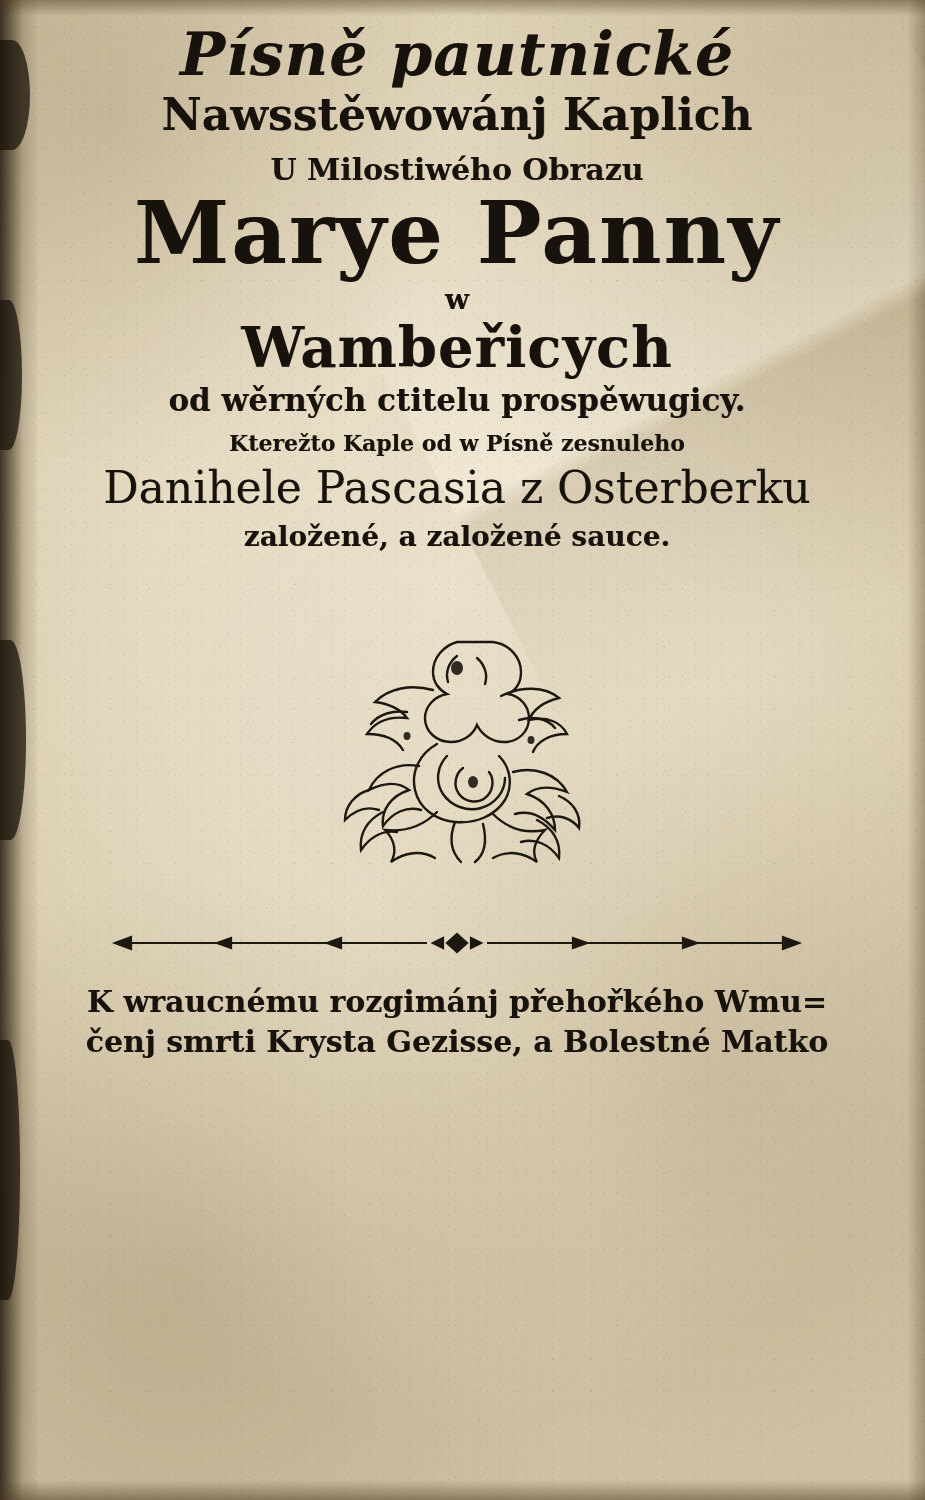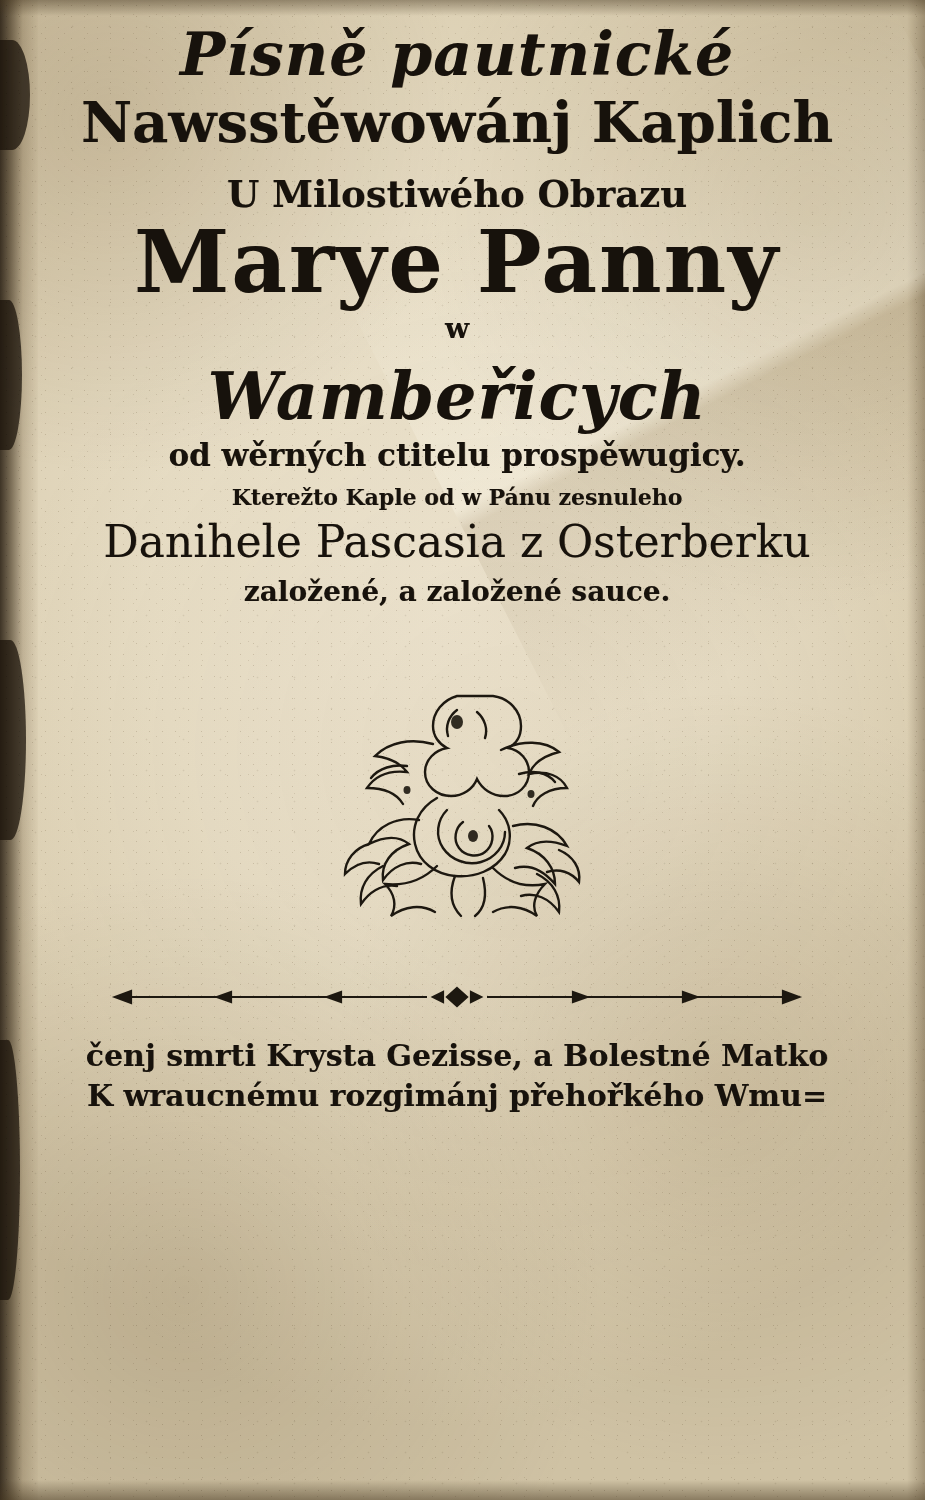--- a/index.html
+++ b/index.html
@@ -104,25 +104,25 @@
   }
 
   .ln {
     display: block;
     white-space: nowrap;
     color: #17120c;
     text-shadow: 0.4px 0.3px 0 rgba(60,45,25,0.45);
   }
 
   .l-title      { font-size: 60px; line-height: 1.0;  letter-spacing: 1px; font-style: italic; font-weight: bold; }
-  .l-sub1       { font-size: 56px; line-height: 1.15; letter-spacing: 0px; font-weight: bold; margin-top: 6px; }
-  .l-sub2       { font-size: 37px; line-height: 1.15; margin-top: 19px; font-weight: bold; }
+  .l-sub1       { font-size: 44px; line-height: 1.15; letter-spacing: 0px; font-weight: bold; margin-top: 6px; }
+  .l-sub2       { font-size: 30px; line-height: 1.15; margin-top: 12px; font-weight: bold; }
   .l-big        { font-size: 86px; line-height: 1.02; font-weight: bold; letter-spacing: 2px; margin-top: 2px; text-align: center; }
   .l-w          { font-size: 28px; line-height: 1.1;  font-weight: bold; margin-top: 8px; }
-  .l-big2       { font-size: 65px; line-height: 1.05; font-weight: bold; letter-spacing: 1px; margin-top: 18px; font-style: italic; }
+  .l-big2       { font-size: 56px; line-height: 1.05; font-weight: bold; letter-spacing: 1px; margin-top: 2px; }
   .l-line5      { font-size: 31px; line-height: 1.2;  font-weight: bold; margin-top: 6px; }
   .l-line6      { font-size: 22px; line-height: 1.2;  font-weight: bold; margin-top: 10px; }
   .l-pana       { font-size: 34px; line-height: 1.2;  font-weight: bold; letter-spacing: 4px; margin-top: 16px; }
   .l-name       { font-size: 44px; line-height: 1.1;  font-weight: normal; margin-top: 8px; }
   .l-found      { font-size: 28px; line-height: 1.2;  font-weight: bold; margin-top: 8px; }
 
   .ornament {
     margin: 62px auto 0;
     width: 340px;
     height: 250px;
@@ -169,21 +169,21 @@
 
   <div class="content">
 
     <span class="ln l-title">Písně pautnické</span>
     <span class="ln l-sub1">Nawsstěwowánj Kaplich</span>
     <span class="ln l-sub2">U Milostiwého Obrazu</span>
     <span class="ln l-big">Marye Panny</span>
     <span class="ln l-w">w</span>
     <span class="ln l-big2">Wambeřicych</span>
     <span class="ln l-line5">od wěrných ctitelu prospěwugicy.</span>
-    <span class="ln l-line6">Kterežto Kaple od w Pánu zesnuleho</span>
+    <span class="ln l-line6">Kterežto Kaple od w Písně zesnuleho</span>
     <span class="ln l-name">Danihele Pascasia z Osterberku</span>
     <span class="ln l-found">založené, a založené sauce.</span>
 
     <div class="ornament">
       <svg viewBox="0 0 340 250" xmlns="http://www.w3.org/2000/svg">
         <g fill="none" stroke="#1d1810" stroke-width="2.4" stroke-linecap="round">
 
           <path d="M170 26 c-14 4 -24 16 -24 30 c0 10 6 18 14 22 c-12 2 -22 12 -22 24 c0 14 12 24 26 24 c12 0 22 -7 26 -17 c5 10 15 17 27 17 c14 0 25 -10 25 -24 c0 -12 -9 -22 -21 -24 c8 -4 13 -12 13 -22 c0 -15 -12 -28 -28 -30 z"></path>
           <path d="M170 40 c-8 6 -12 16 -9 26 M190 42 c8 7 11 17 8 26"></path>
 
@@ -230,21 +230,21 @@
           <polygon points="230,11 244,6 244,16"></polygon>
           <polygon points="490,11 476,6 476,16"></polygon>
           <polygon points="360,2 370,11 360,20 350,11"></polygon>
           <polygon points="336,11 346,6 346,16"></polygon>
           <polygon points="384,11 374,6 374,16"></polygon>
         </g>
       </svg>
     </div>
 
     <div class="footer">
+      <span class="l-foot">K wraucnému rozgimánj přehořkého Wmu=</span>
       <span class="l-foot">čenj smrti Krysta Gezisse, a Bolestné Matko</span>
-      <span class="l-foot">K wraucnému rozgimánj přehořkého Wmu=</span>
     </div>
 
   </div>
 
   <div class="grain"></div>
   <div class="speckle"></div>
 </div>
 
 </body></html>

